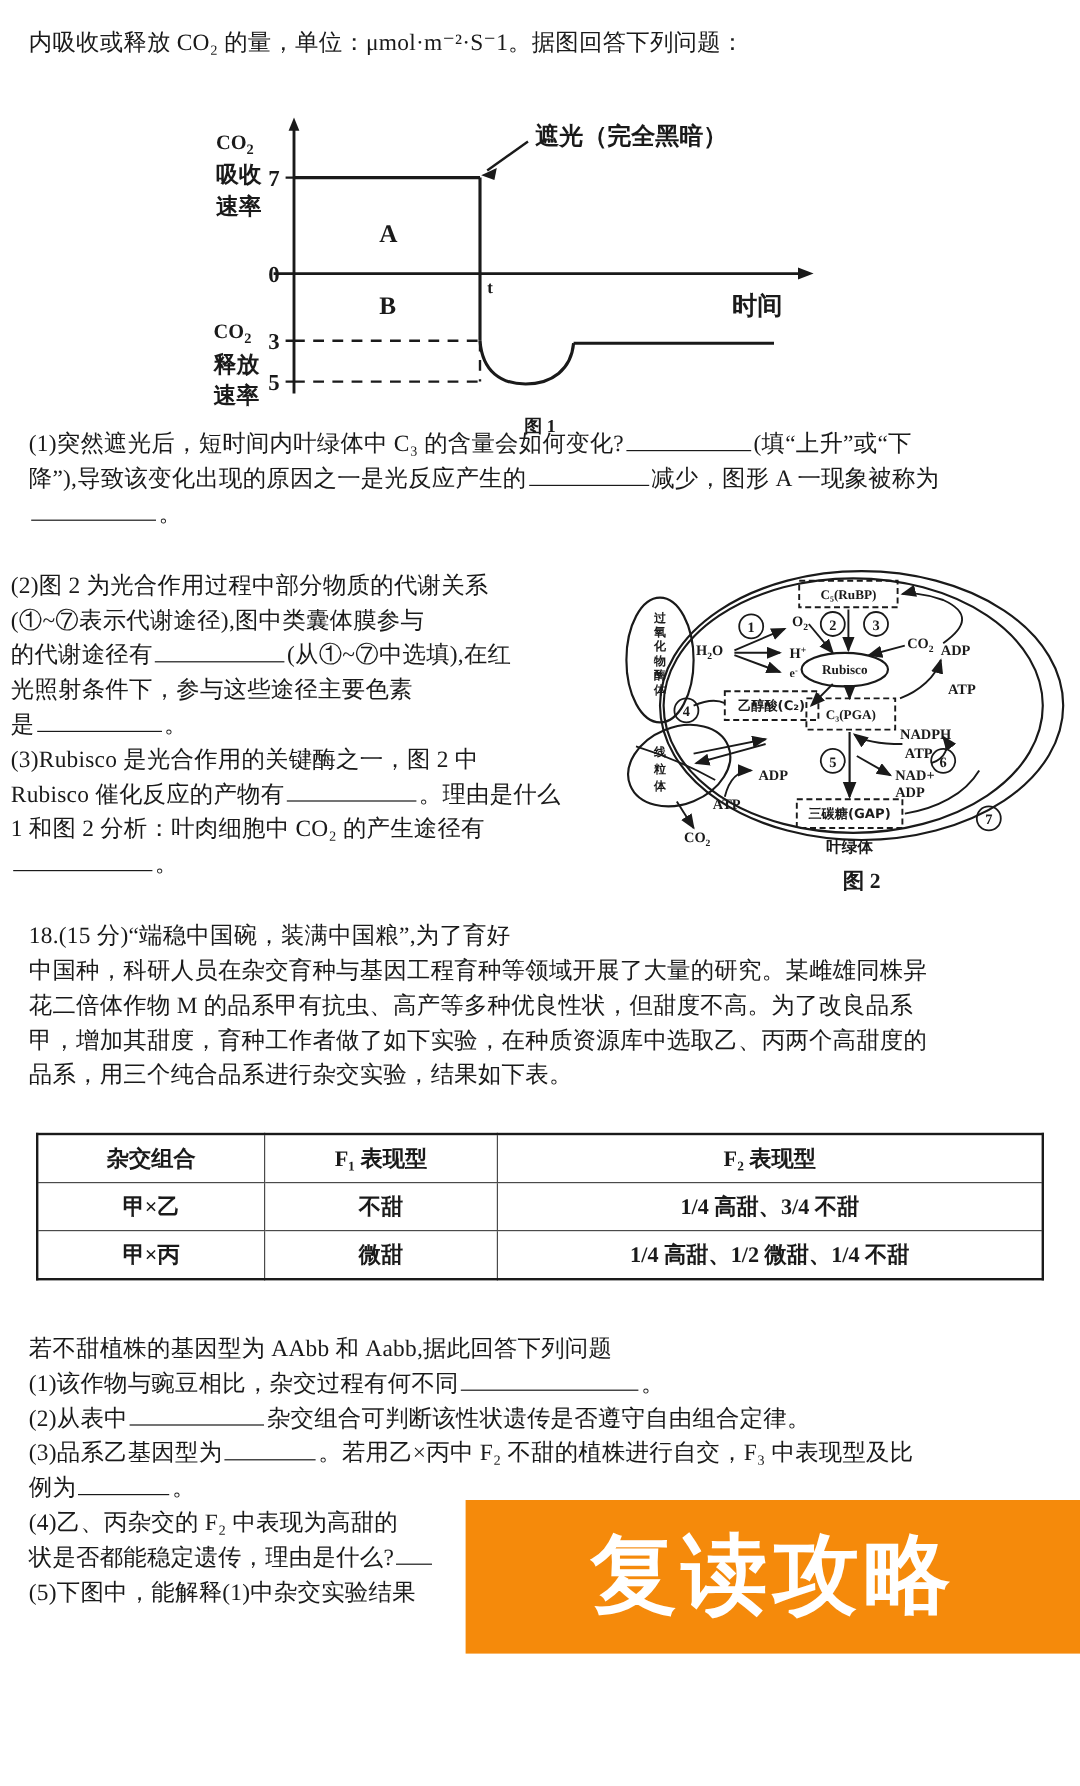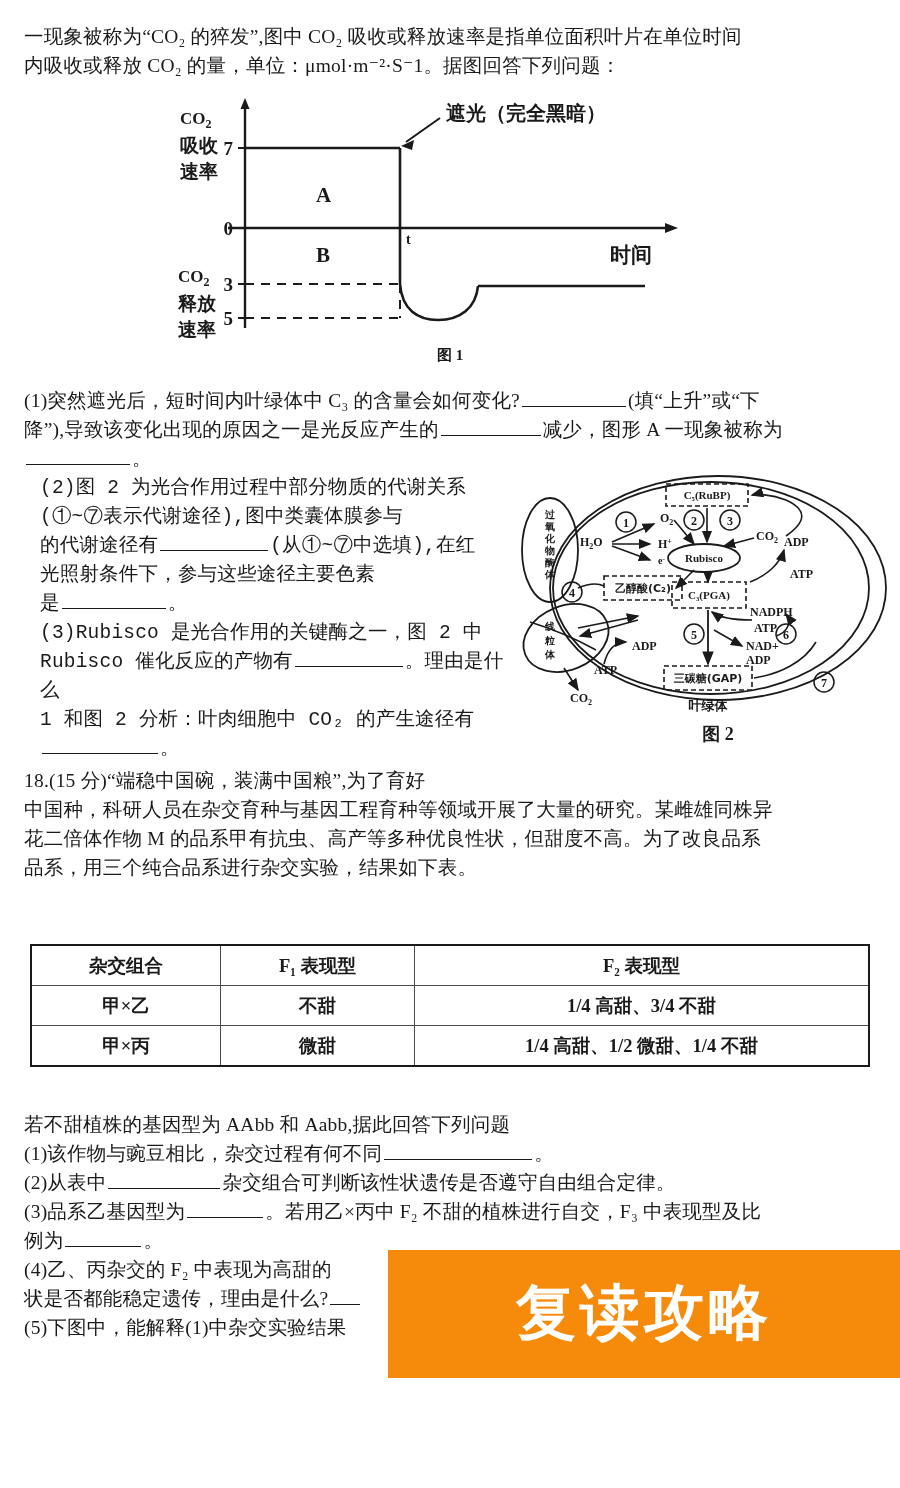--- a/index.html
+++ b/index.html
@@ -50,27 +50,27 @@
     position: absolute;
     left: 0; top: 250px; width: 600px;
     text-align: center;
     font-size: 15px;
     font-weight: bold;
   }
 
   
   #q1 {
     position: absolute;
-    left: 24px; top: 386px; width: 856px;
+    left: 24px; top: 356px; width: 856px;
   }
 
   
   #qcol {
     position: absolute;
-    left: 40px; top: 474px; width: 470px; font-family: Liberation Mono, monospace;
+    left: 9px; top: 474px; width: 470px;
   }
 
   
   #fig2-wrap {
     position: absolute;
     left: 508px; top: 470px; width: 392px; height: 290px;
   }
   #fig2-caption {
     position: absolute;
     left: 60px; top: 252px; width: 300px;
@@ -117,21 +117,21 @@
     background: #F58A0B;
     display: flex;
     align-items: center;
     justify-content: center;
     overflow: hidden;
   }
   #watermark-text {
     color: #ffffff;
     font-family: "DejaVu Sans", "Liberation Sans", sans-serif;
     font-weight: bold;
-    font-size: 60px;
+    font-size: 72px;
     letter-spacing: 4px;
     line-height: 1;
     white-space: nowrap;
     transform: translateY(-2px);
   }
 
   
   svg text {
     font-family: "Liberation Serif", "DejaVu Serif", serif;
     fill: #1a1a1a;
@@ -140,21 +140,20 @@
     font-family: "DejaVu Sans", "Liberation Sans", sans-serif;
     font-weight: bold;
   }
 </style>
 </head>
 <body>
 
 <div class="page">
 
   <div id="intro" class="para">
-    <div>一现象被称为“CO₂ 的猝发”,图中 CO₂ 吸收或释放速率是指单位面积叶片在单位时间</div>
     <div>内吸收或释放 CO₂ 的量，单位：μmol·m⁻²·S⁻1。据图回答下列问题：</div>
   </div>
 
   <div id="fig1-wrap">
     <svg width="600" height="250" viewBox="0 0 600 250">
 
       <line x1="95" y1="8" x2="95" y2="232" stroke="#1a1a1a" stroke-width="2.4"></line>
       <polygon points="95,2 90.5,13 99.5,13" fill="#1a1a1a"></polygon>
 
       <line x1="78" y1="132" x2="520" y2="132" stroke="#1a1a1a" stroke-width="2.4"></line>
@@ -338,20 +337,21 @@
 
       <text x="200" y="240" font-size="13" text-anchor="middle" font-weight="bold" class="cnlabel">叶绿体</text>
     </svg>
     <div id="fig2-caption">图 2</div>
   </div>
 
   <div id="q18" class="para">
     <div>18.(15 分)“端稳中国碗，装满中国粮”,为了育好</div>
     <div>中国种，科研人员在杂交育种与基因工程育种等领域开展了大量的研究。某雌雄同株异</div>
     <div>花二倍体作物 M 的品系甲有抗虫、高产等多种优良性状，但甜度不高。为了改良品系</div>
+    <div>甲，增加其甜度，育种工作者做了如下实验，在种质资源库中选取乙、丙两个高甜度的</div>
     <div>品系，用三个纯合品系进行杂交实验，结果如下表。</div>
   </div>
 
   <table id="cross-table">
     <thead>
       <tr>
         <th class="c0">杂交组合</th>
         <th class="c1">F₁ 表现型</th>
         <th>F₂ 表现型</th>
       </tr>

